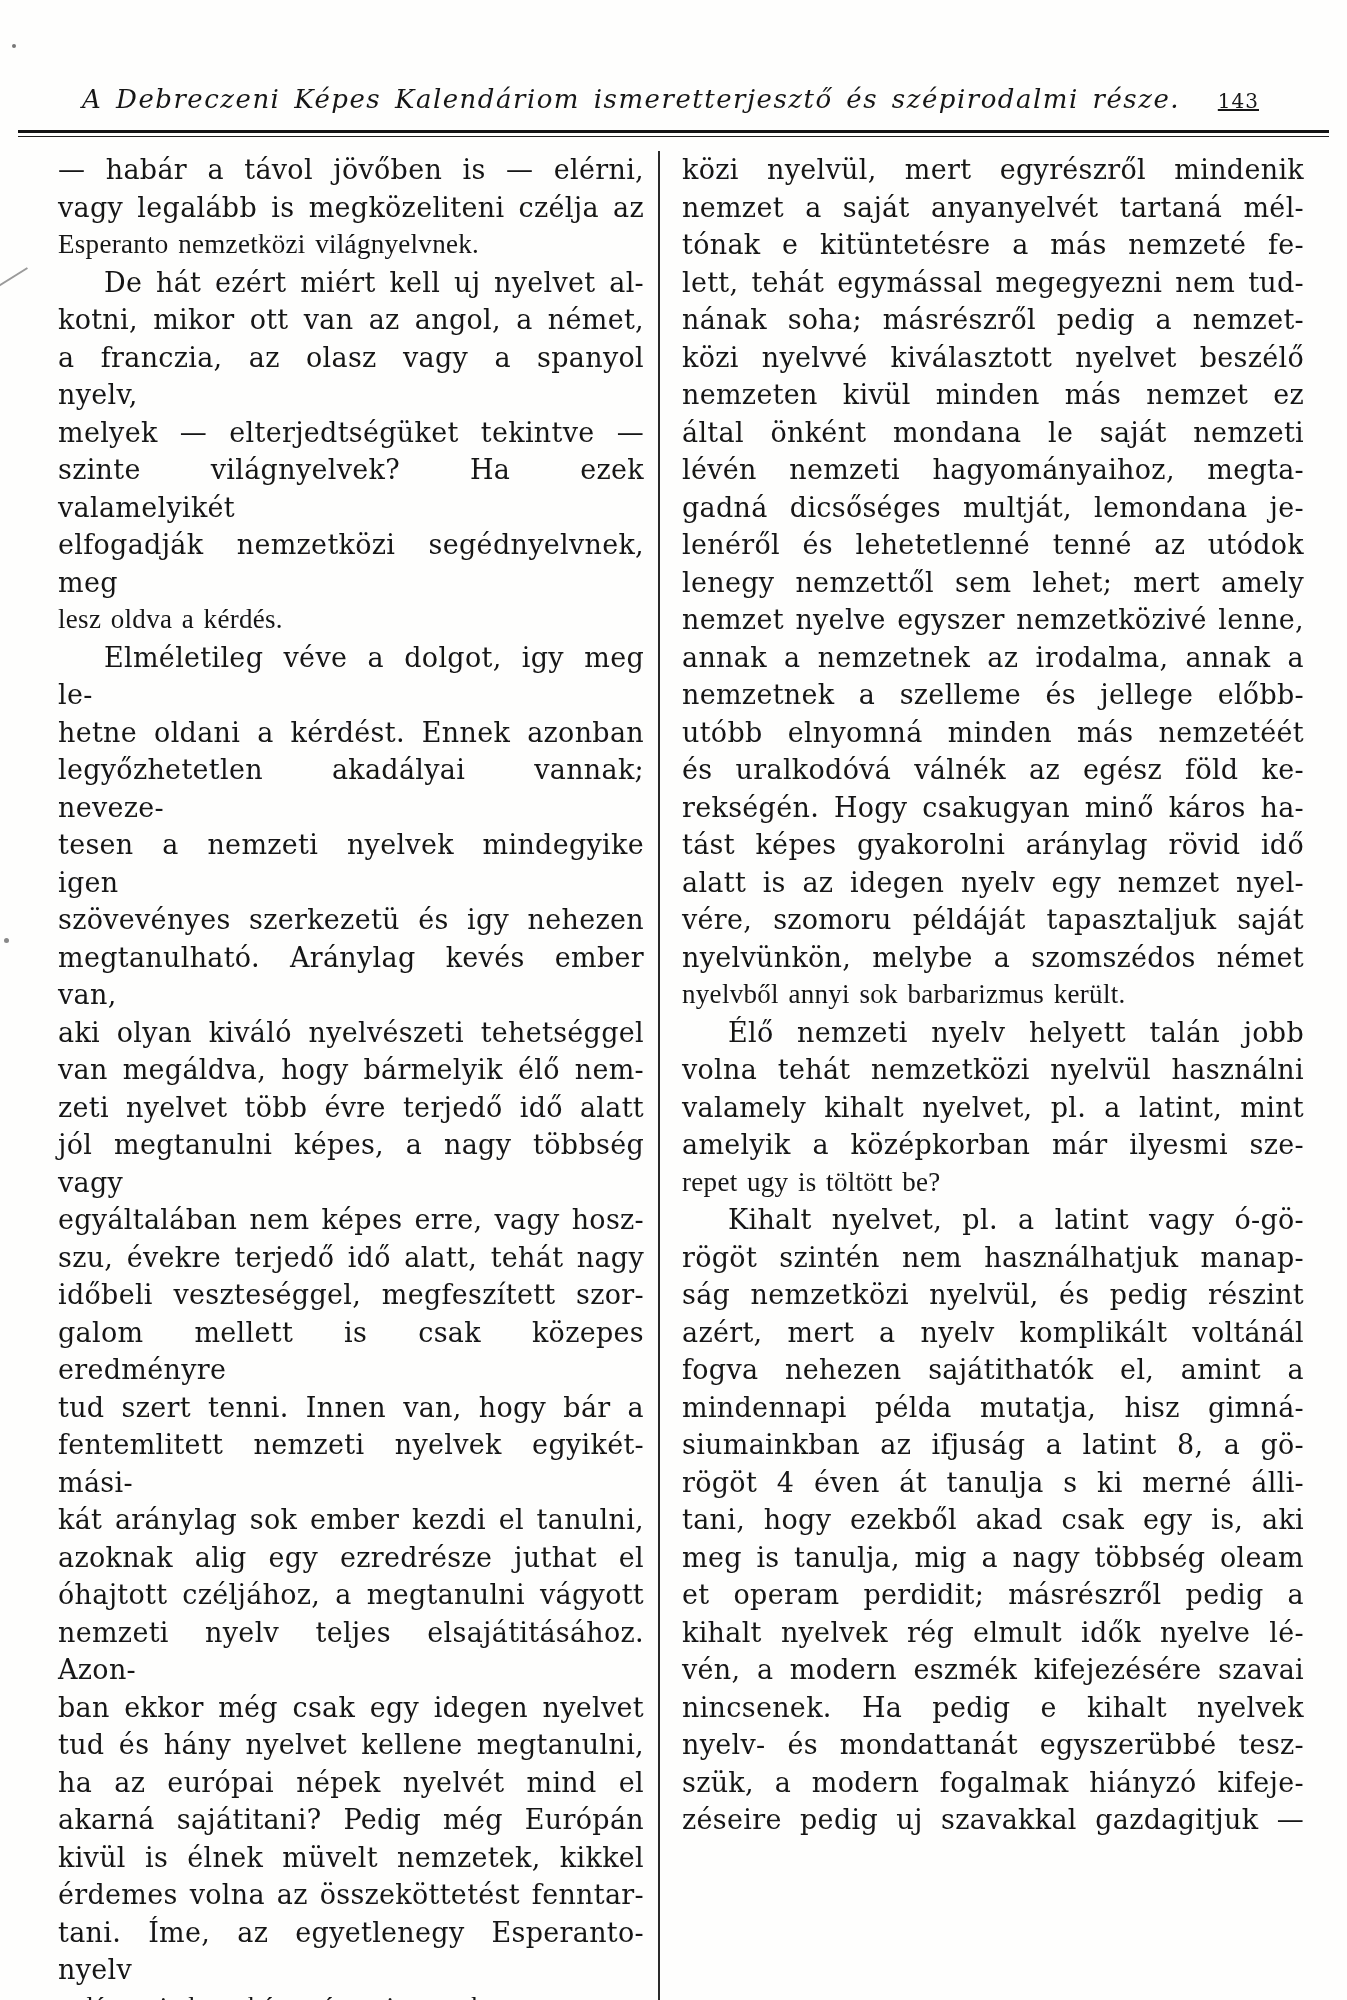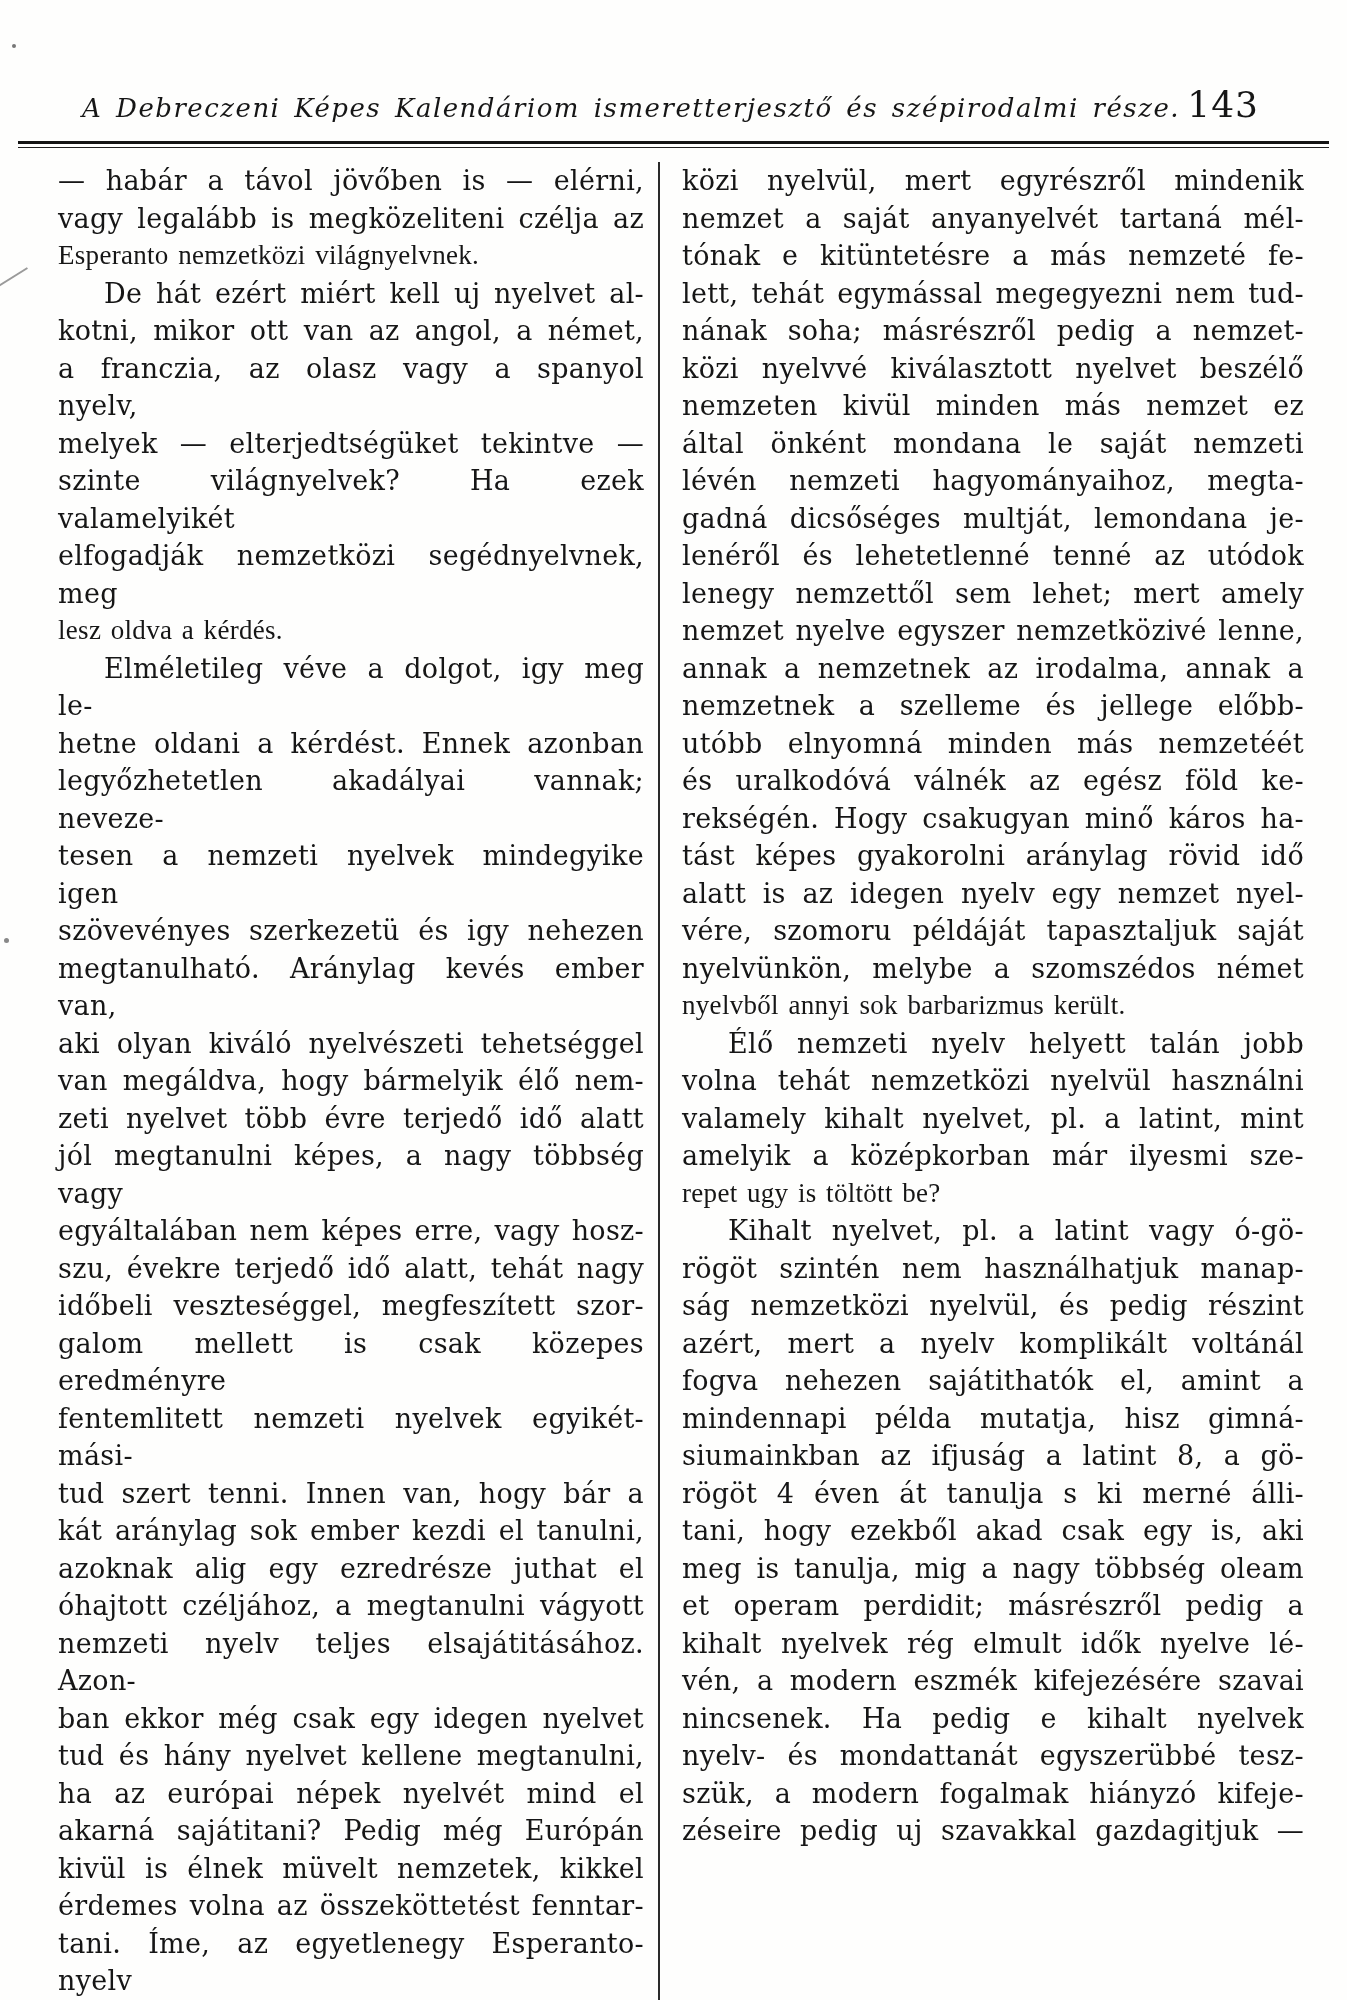--- a/index.html
+++ b/index.html
@@ -27,22 +27,23 @@
     margin-left: 62px;
     font-style: italic;
     font-size: 26px;
     letter-spacing: 1.5px;
     word-spacing: 4px;
     white-space: nowrap;
   }
   .header .pagenum {
     margin-left: auto;
     margin-right: 68px;
-    font-size: 36px;
+    font-size: 20px;
     letter-spacing: 1px;
+    text-decoration: underline;
   }
   .rule-double {
     margin: 8px 18px 0 18px;
     height: 3px;
     border-top: 3px solid #141414;
     border-bottom: 1px solid #1d1d1d;
   }
   
   .columns {
     display: flex;
@@ -135,22 +136,22 @@
         <div class="line">szövevényes szerkezetü és igy nehezen</div>
         <div class="line">megtanulható. Aránylag kevés ember van,</div>
         <div class="line">aki olyan kiváló nyelvészeti tehetséggel</div>
         <div class="line">van megáldva, hogy bármelyik élő nem-</div>
         <div class="line">zeti nyelvet több évre terjedő idő alatt</div>
         <div class="line">jól megtanulni képes, a nagy többség vagy</div>
         <div class="line">egyáltalában nem képes erre, vagy hosz-</div>
         <div class="line">szu, évekre terjedő idő alatt, tehát nagy</div>
         <div class="line">időbeli veszteséggel, megfeszített szor-</div>
         <div class="line">galom mellett is csak közepes eredményre</div>
+        <div class="line">tud szert tenni. Innen van, hogy bár a</div>
         <div class="line">fentemlitett nemzeti nyelvek egyikét-mási-</div>
-        <div class="line">tud szert tenni. Innen van, hogy bár a</div>
         <div class="line">kát aránylag sok ember kezdi el tanulni,</div>
         <div class="line">azoknak alig egy ezredrésze juthat el</div>
         <div class="line">óhajtott czéljához, a megtanulni vágyott</div>
         <div class="line">nemzeti nyelv teljes elsajátitásához. Azon-</div>
         <div class="line">ban ekkor még csak egy idegen nyelvet</div>
         <div class="line">tud és hány nyelvet kellene megtanulni,</div>
         <div class="line">ha az európai népek nyelvét mind el</div>
         <div class="line">akarná sajátitani? Pedig még Európán</div>
         <div class="line">kivül is élnek müvelt nemzetek, kikkel</div>
         <div class="line">érdemes volna az összeköttetést fenntar-</div>

